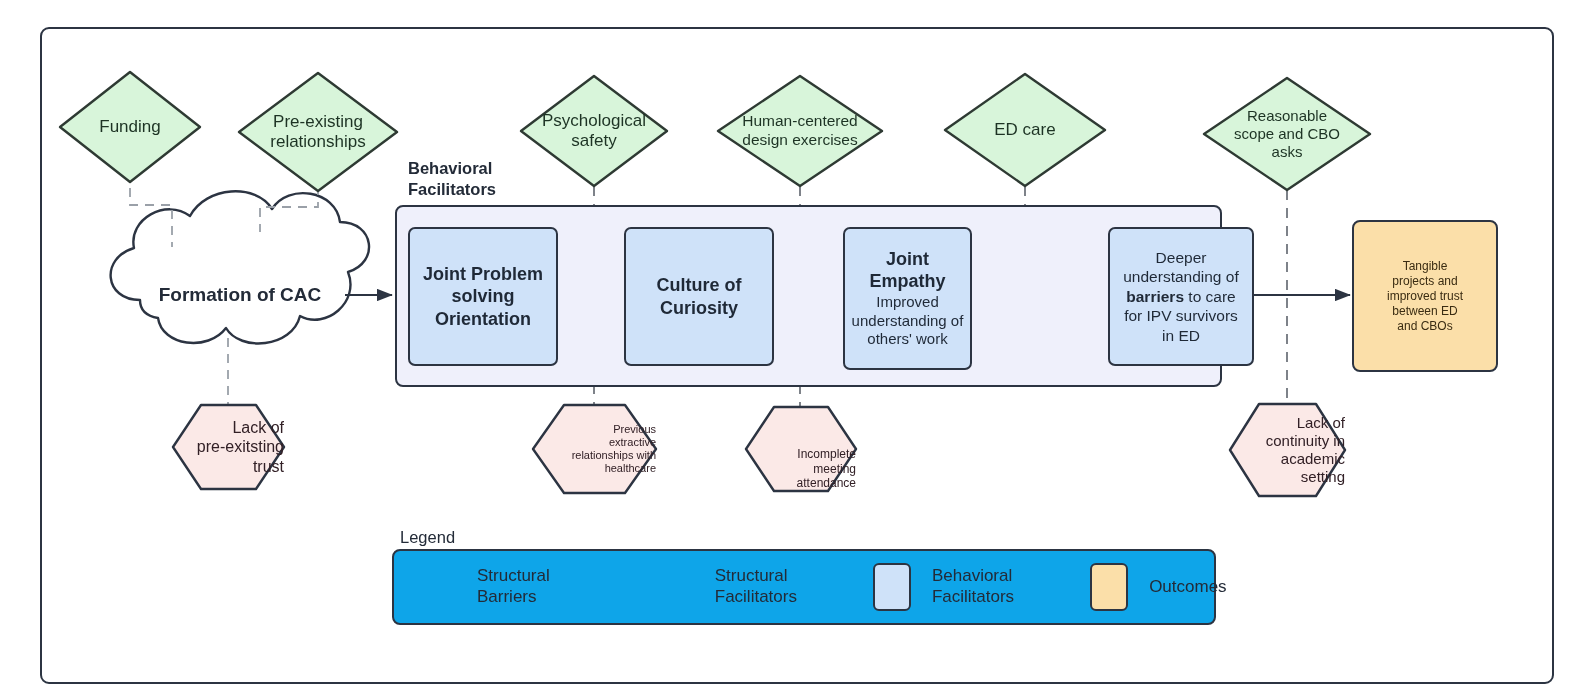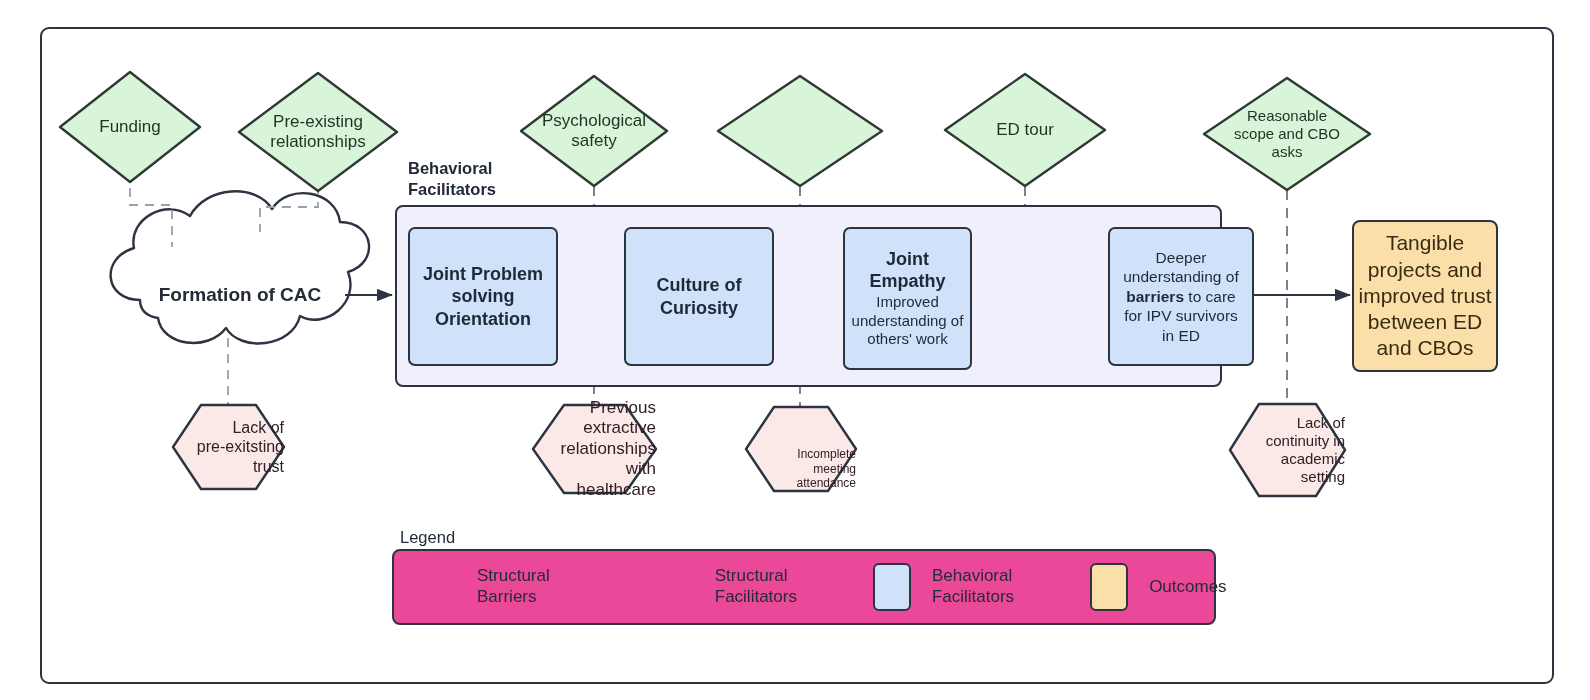--- a/index.html
+++ b/index.html
@@ -127,41 +127,41 @@
     position: absolute;
     left: 1352px; top: 220px;
     width: 146px; height: 152px;
     background: #fbdfa9;
     border: 2px solid #2c3442;
     border-radius: 8px;
     box-sizing: border-box;
     display: flex;
     align-items: center;
     text-align: center;
-    font-size: 21px;
+    font-size: 12px;
     color: #3a2c12;
     line-height: 1.25;
     white-space: pre-line;
   }
 
   
   #legend-title {
     position: absolute;
     left: 400px; top: 528px;
     font-weight: normal;
     font-size: 16.5px;
     color: #232b38;
   }
   #legend-box {
     position: absolute;
     left: 392px; top: 549px;
     width: 824px; height: 76px;
     border: 2px solid #2c3442;
     border-radius: 8px;
-    background: #ec4899;
+    background: #0ea5e9;
     box-sizing: border-box;
     display: flex;
     align-items: center;
     padding-left: 16px;
   }
   .legend-item {
     display: flex;
     align-items: center;
     margin-right: 26px;
   }
@@ -255,42 +255,48 @@
         <span>Psychological
 safety</span>
       </div>
   </div>
   <div class="diamond-wrap" style="left:239px; top:73px; width:158px; height:118px;">
     <div class="diamond-text">
         <span>Pre-existing
 relationships</span>
       </div>
   </div>
+  <div class="diamond-wrap" style="left:718px; top:76px; width:164px; height:110px;">
+    <div class="diamond-text" style="font-size:15.5px;">
+        <span>Human-centered
+design exercises</span>
+      </div>
+  </div>
   <div class="diamond-wrap" style="left:945px; top:74px; width:160px; height:112px;">
     <div class="diamond-text">
-        <span>ED tour</span>
+        <span>ED care</span>
       </div>
   </div>
   <div class="diamond-wrap" style="left:1204px; top:78px; width:166px; height:112px;">
     <div class="diamond-text" style="font-size:15px;">
         <span>Reasonable
 scope and CBO
 asks</span>
       </div>
   </div>
 
   <div class="hex-wrap" style="left:173px; top:405px; width:111px; height:84px;">
     <div class="hex-text">
         <span>Lack of
 pre-exitsting
 trust</span>
       </div>
   </div>
   <div class="hex-wrap" style="left:533px; top:405px; width:123px; height:88px;">
-    <div class="hex-text" style="font-size:17px;">
+    <div class="hex-text" style="font-size:11px;">
         <span>Previous
 extractive
 relationships with
 healthcare</span>
       </div>
   </div>
   <div class="hex-wrap" style="left:746px; top:407px; width:110px; height:84px;">
     <div class="hex-text" style="font-size:12px;margin-top:20px;">
         <span>Incomplete
 meeting

